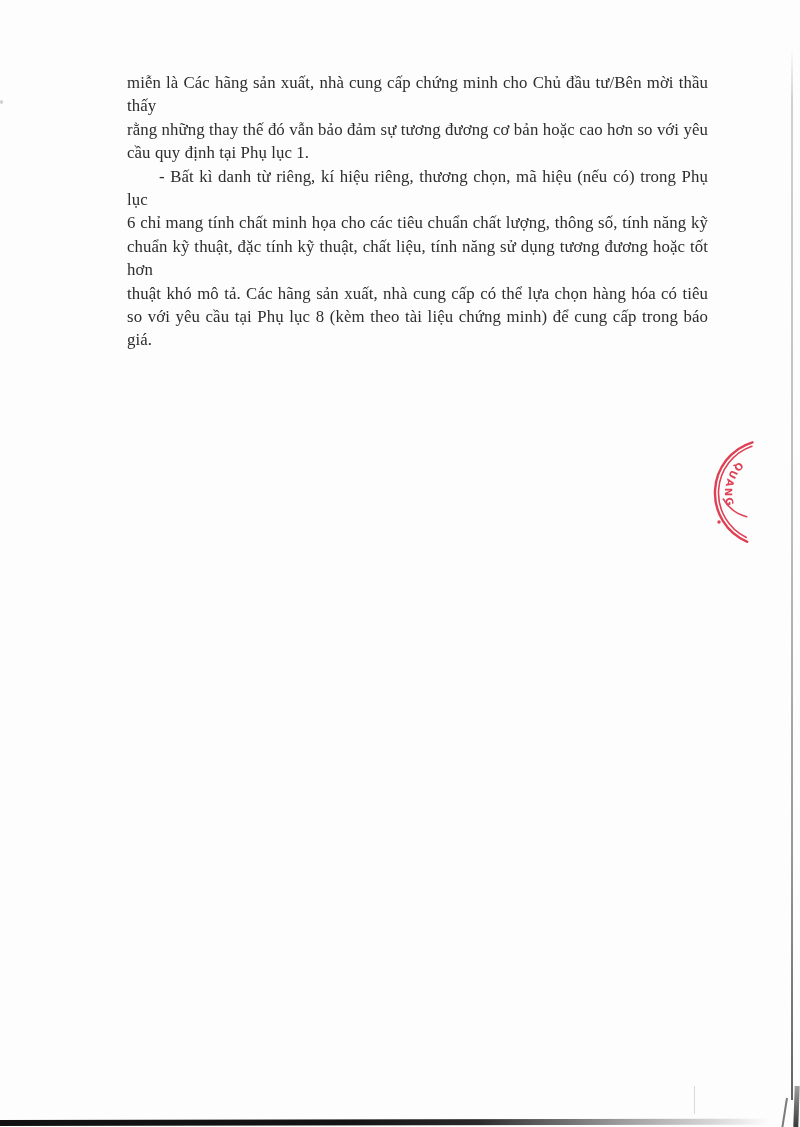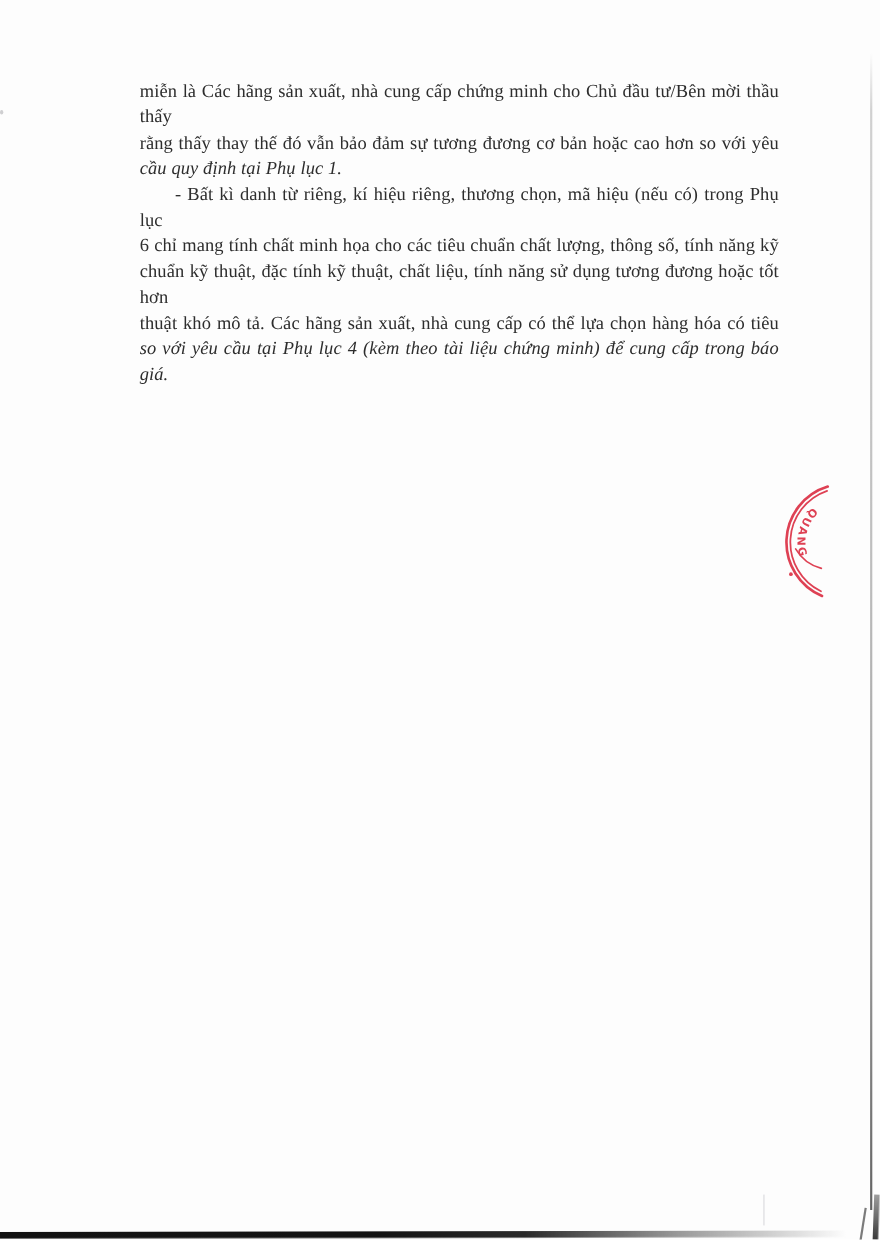--- a/index.html
+++ b/index.html
@@ -15,21 +15,21 @@
   .text-block {
     position:absolute;
     left:127px; top:71px; width:581px;
     color:#2d2d2d;
     font-size:16.8px;
     line-height:23.4px;
     letter-spacing:0.1px;
   }
   .para { margin:0; }
   .jline { text-align:justify; text-align-last:justify; white-space:normal; }
-  .jline.last { text-align-last:left;font-style:italic; }
+  .jline.last { text-align-last:left; }
   .jline.indent { text-indent:32px; }
 
   
   .stamp {
     position:absolute;
     left:695px; top:425px;
     width:110px; height:130px;
     opacity:0.92;
   }
   .stamp text {
@@ -76,29 +76,29 @@
   }
 </style>
 </head>
 <body>
 
 <div class="page">
 
   <div class="text-block">
     <div class="para">
       <div class="jline">miễn là Các hãng sản xuất, nhà cung cấp chứng minh cho Chủ đầu tư/Bên mời thầu thấy</div>
-      <div class="jline">rằng thấy thay thế đó vẫn bảo đảm sự tương đương cơ bản hoặc cao hơn so với yêu</div>
+      <div class="jline">rằng những thay thế đó vẫn bảo đảm sự tương đương cơ bản hoặc cao hơn so với yêu</div>
       <div class="jline last">cầu quy định tại Phụ lục 1.</div>
     </div>
     <div class="para">
       <div class="jline indent">- Bất kì danh từ riêng, kí hiệu riêng, thương chọn, mã hiệu (nếu có) trong Phụ lục</div>
       <div class="jline">6 chỉ mang tính chất minh họa cho các tiêu chuẩn chất lượng, thông số, tính năng kỹ</div>
       <div class="jline">chuẩn kỹ thuật, đặc tính kỹ thuật, chất liệu, tính năng sử dụng tương đương hoặc tốt hơn</div>
       <div class="jline">thuật khó mô tả. Các hãng sản xuất, nhà cung cấp có thể lựa chọn hàng hóa có tiêu</div>
-      <div class="jline last">so với yêu cầu tại Phụ lục 4 (kèm theo tài liệu chứng minh) để cung cấp trong báo giá.</div>
+      <div class="jline last">so với yêu cầu tại Phụ lục 8 (kèm theo tài liệu chứng minh) để cung cấp trong báo giá.</div>
     </div>
   </div>
 
   <svg class="stamp" viewBox="0 0 110 130" aria-hidden="true">
 
     <path d="M 57.5 17.3 A 53 53 0 0 0 52.3 116.8" fill="none" stroke-width="2.4" stroke-linecap="round" stroke="#dc3246"></path>
     <path d="M 56.9 21.2 A 49.5 49.5 0 0 0 51.3 112.5" fill="none" stroke-width="1.6" stroke-linecap="round" stroke="#dc3246"></path>
 
     <path id="stamp-text-arc" d="M 45.4 35.1 A 43 43 0 0 0 32.6 82.7" fill="none" stroke="none"></path>
     <text font-size="10" letter-spacing="2" fill="#dc3246">

